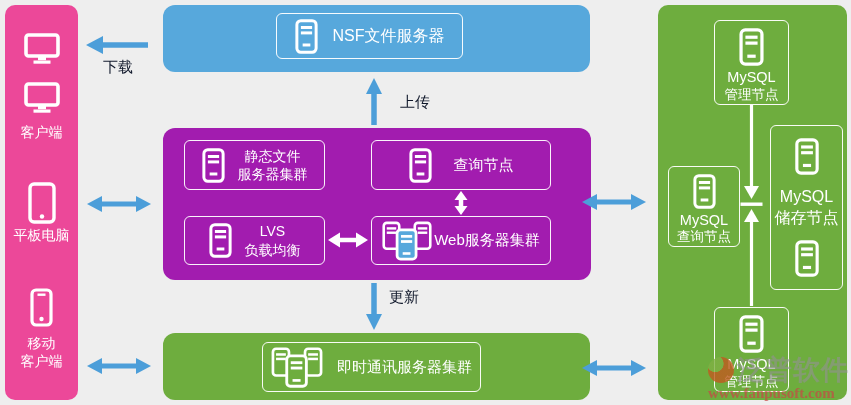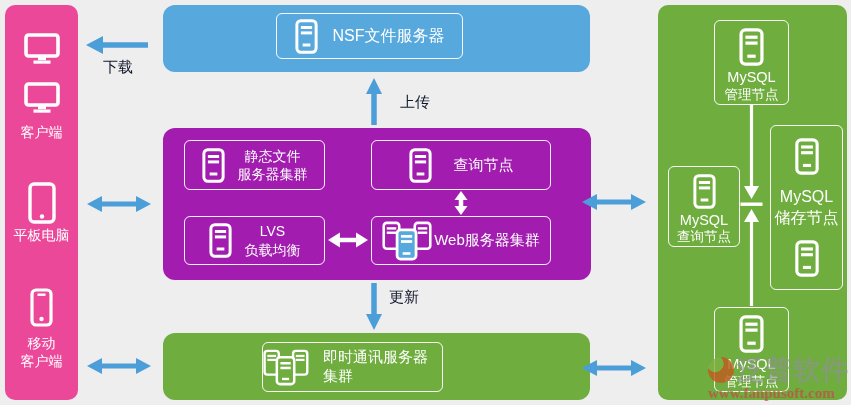--- a/index.html
+++ b/index.html
@@ -168,21 +168,21 @@
     </svg>
 
     <svg class="abs" style="left:290px;top:63px" width="16" height="24">
       <line x1="8" y1="6" x2="8" y2="18" stroke="#fff" stroke-width="4.5"></line>
       <polygon points="8,0 1.5,9 14.5,9" fill="#fff"></polygon>
       <polygon points="8,24 1.5,15 14.5,15" fill="#fff"></polygon>
     </svg>
   </div>
 
   <div class="bigbox im">
-    <div class="inner" style="left:99px;top:9px;width:181px;height:50px;gap:14px">
+    <div class="inner" style="left:99px;top:9px;width:219px;height:50px;gap:14px">
       <svg width="52" height="41">
           <use href="#i-servers"></use>
         </svg>
       <span class="t15">即时通讯服务器集群</span>
     </div>
   </div>
 
   <div class="panel mysql">
     <svg class="abs" style="left:0;top:0" width="189" height="395">
       <line x1="93.5" y1="100" x2="93.5" y2="182" stroke="#fff" stroke-width="3.2"></line>

